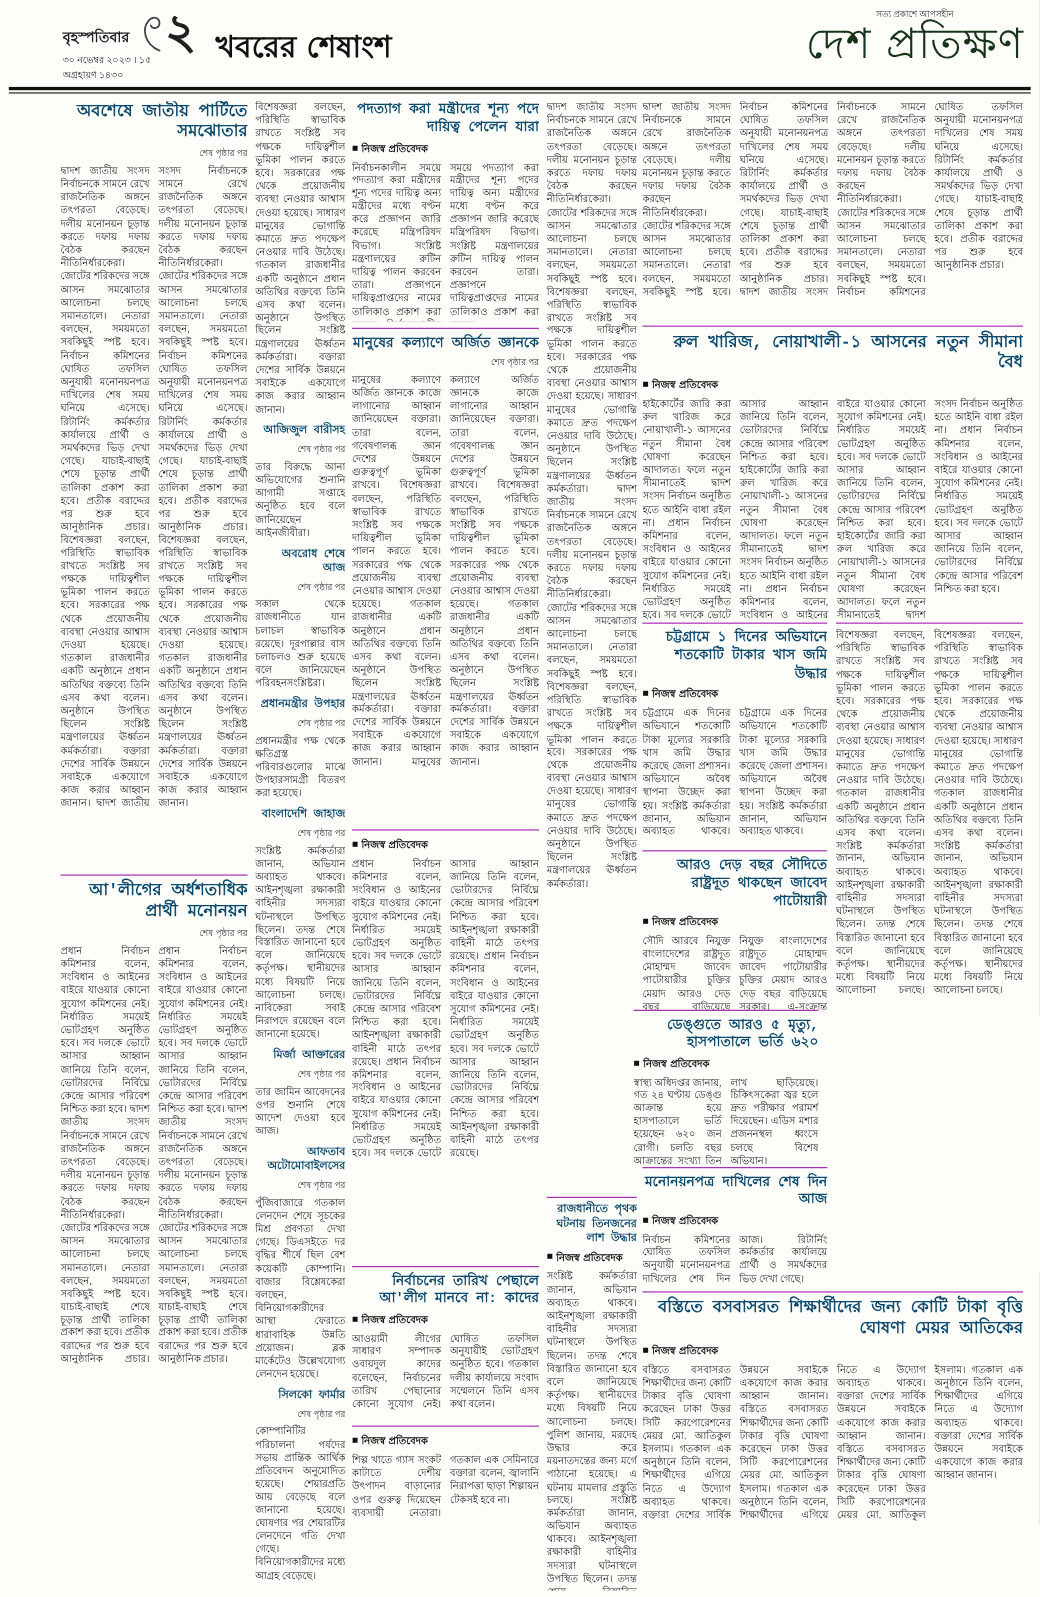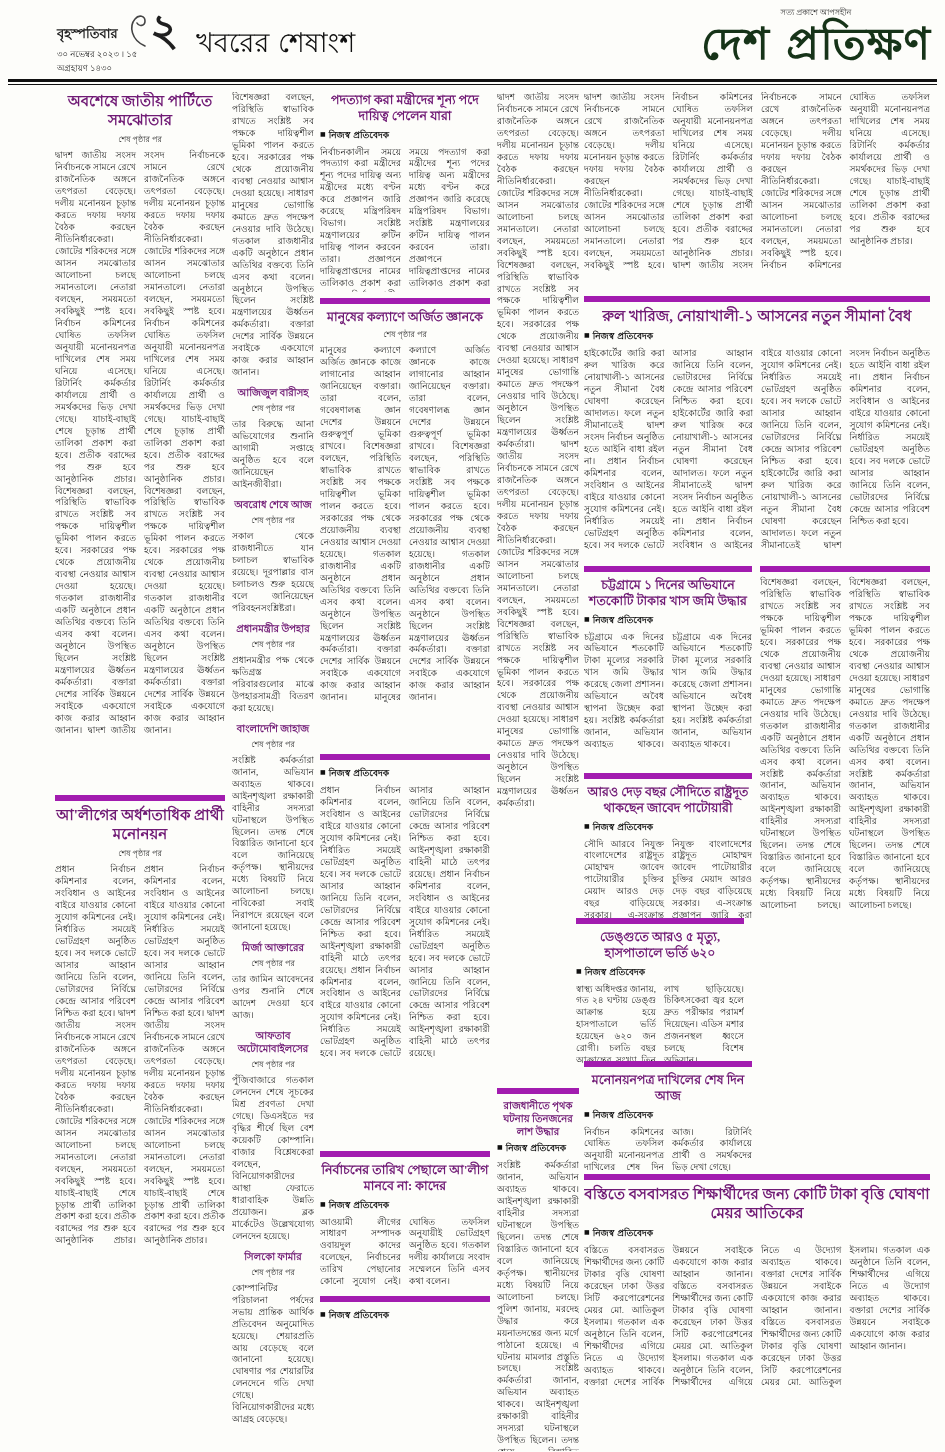--- a/index.html
+++ b/index.html
@@ -5,38 +5,38 @@
   html,body{margin:0;padding:0;background:#d8d8d4;}
   .page{position:relative;width:945px;height:1452px;background:#fdfdfa;margin:0 auto;
         font-family:"Liberation Serif","DejaVu Sans",serif;color:#1f1f1f;overflow:hidden;}
 
   
   .h-date{position:absolute;left:57px;top:24px;width:110px;}
   .h-weekday{font-weight:700;font-size:13px;font-family:"DejaVu Sans","Liberation Sans",sans-serif;}
   .h-dateline{font-size:8.5px;margin-top:3px;color:#222;}
   .h-page{position:absolute;left:126px;top:8px;display:flex;align-items:flex-start;}
   .h-pagenum{font-size:44px;line-height:1;font-weight:700;font-family:"DejaVu Sans","Liberation Sans",sans-serif;}
-  .h-section{position:absolute;left:196px;top:22px;margin:0;font-size:27px;font-weight:400;
+  .h-section{position:absolute;left:196px;top:22px;margin:0;font-size:27px;font-weight:700;
              font-family:"DejaVu Sans","Liberation Sans",sans-serif;color:#111;}
   .h-mast{position:absolute;right:14px;top:6px;text-align:center;margin-left:42px;}
   .h-tagline{font-size:8px;color:#333;margin-bottom:1px;}
-  .h-masttitle{font-size:44px;line-height:1.1;font-weight:700;color:#163318;
+  .h-masttitle{font-size:38px;line-height:1.1;font-weight:400;color:#163318;
                font-family:"DejaVu Sans","Liberation Sans",sans-serif;letter-spacing:1px;}
   .h-rule{position:absolute;left:8px;right:8px;top:79px;border-top:3px solid #111111;}
   .h-rule2{position:absolute;left:8px;right:8px;top:84px;border-top:1px solid #111111;}
 
   
   .art{position:absolute;overflow:hidden;}
-  .ruled{border-top:6px solid #a21caf;padding-top:5px;}
-  .hl{font-family:Liberation Serif, serif;font-weight:700;text-align:center;
-      color:#701a75;margin:0 0 3px;}
+  .ruled{border-top:1px solid #a21caf;padding-top:5px;}
+  .hl{font-family:Liberation Mono, monospace;font-weight:700;text-align:right;
+      color:#0c4a6e;margin:0 0 3px;}
   .hl-15{font-size:15px;line-height:1.28;}
   .hl-13{font-size:12.5px;line-height:1.3;}
   .hl-11{font-size:10px;line-height:1.3;}
-  .cont{font-size:8px;text-align:center;color:#333;margin:0 0 4px;}
+  .cont{font-size:8px;text-align:right;color:#333;margin:0 0 4px;}
   .byline{font-size:9px;font-weight:700;color:#111;margin:1px 0 4px;
           font-family:"DejaVu Sans","Liberation Sans",sans-serif;}
   .byline .b{font-size:6px;vertical-align:2px;margin-right:3px;}
   .bd{font-size:9px;line-height:1.33;text-align:justify;color:#1f1f1f;}
   .c2{column-count:2;column-gap:8px;}
   .c4{column-count:4;column-gap:8px;}
   .short{margin:7px 0 4px;}
   .short .bd{margin-top:2px;}
   .orn{display:block;margin:4px 2px 0 0;}
 </style>
@@ -136,20 +136,21 @@
   </section>
 
   <section class="art ruled" style="left:320px;top:1151px;width:170px;height:139px;">
     <h2 class="hl hl-13">নির্বাচনের তারিখ পেছালে আ'লীগ মানবে না: কাদের</h2>
     <div class="byline"><span class="b">■</span><span>নিজস্ব প্রতিবেদক</span></div>
     <div class="bd c2">আওয়ামী লীগের সাধারণ সম্পাদক ওবায়দুল কাদের বলেছেন, নির্বাচনের তারিখ পেছানোর কোনো সুযোগ নেই। ঘোষিত তফসিল অনুযায়ীই ভোটগ্রহণ অনুষ্ঠিত হবে। গতকাল দলীয় কার্যালয়ে সংবাদ সম্মেলনে তিনি এসব কথা বলেন। </div>
   </section>
 
   <section class="art ruled" style="left:320px;top:1296px;width:170px;height:144px;">
     <div class="byline"><span class="b">■</span><span>নিজস্ব প্রতিবেদক</span></div>
+    <div class="bd c2">শিল্প খাতে গ্যাস সংকট কাটাতে দেশীয় উৎপাদন বাড়ানোর ওপর গুরুত্ব দিয়েছেন ব্যবসায়ী নেতারা। গতকাল এক সেমিনারে বক্তারা বলেন, জ্বালানি নিরাপত্তা ছাড়া শিল্পায়ন টেকসই হবে না। </div>
   </section>
 
   <section class="art" style="left:497px;top:92px;width:82px;height:990px;">
     <div class="bd">দ্বাদশ জাতীয় সংসদ নির্বাচনকে সামনে রেখে রাজনৈতিক অঙ্গনে তৎপরতা বেড়েছে। দলীয় মনোনয়ন চূড়ান্ত করতে দফায় দফায় বৈঠক করছেন নীতিনির্ধারকেরা। জোটের শরিকদের সঙ্গে আসন সমঝোতার আলোচনা চলছে সমানতালে। নেতারা বলছেন, সময়মতো সবকিছুই স্পষ্ট হবে। বিশেষজ্ঞরা বলছেন, পরিস্থিতি স্বাভাবিক রাখতে সংশ্লিষ্ট সব পক্ষকে দায়িত্বশীল ভূমিকা পালন করতে হবে। সরকারের পক্ষ থেকে প্রয়োজনীয় ব্যবস্থা নেওয়ার আশ্বাস দেওয়া হয়েছে। সাধারণ মানুষের ভোগান্তি কমাতে দ্রুত পদক্ষেপ নেওয়ার দাবি উঠেছে। অনুষ্ঠানে উপস্থিত ছিলেন সংশ্লিষ্ট মন্ত্রণালয়ের ঊর্ধ্বতন কর্মকর্তারা। দ্বাদশ জাতীয় সংসদ নির্বাচনকে সামনে রেখে রাজনৈতিক অঙ্গনে তৎপরতা বেড়েছে। দলীয় মনোনয়ন চূড়ান্ত করতে দফায় দফায় বৈঠক করছেন নীতিনির্ধারকেরা। জোটের শরিকদের সঙ্গে আসন সমঝোতার আলোচনা চলছে সমানতালে। নেতারা বলছেন, সময়মতো সবকিছুই স্পষ্ট হবে। বিশেষজ্ঞরা বলছেন, পরিস্থিতি স্বাভাবিক রাখতে সংশ্লিষ্ট সব পক্ষকে দায়িত্বশীল ভূমিকা পালন করতে হবে। সরকারের পক্ষ থেকে প্রয়োজনীয় ব্যবস্থা নেওয়ার আশ্বাস দেওয়া হয়েছে। সাধারণ মানুষের ভোগান্তি কমাতে দ্রুত পদক্ষেপ নেওয়ার দাবি উঠেছে। অনুষ্ঠানে উপস্থিত ছিলেন সংশ্লিষ্ট মন্ত্রণালয়ের ঊর্ধ্বতন কর্মকর্তারা। </div>
   </section>
 
   <section class="art ruled" style="left:497px;top:1088px;width:82px;height:352px;">
     <h2 class="hl hl-11">রাজধানীতে পৃথক ঘটনায় তিনজনের লাশ উদ্ধার</h2>
     <div class="byline"><span class="b">■</span><span>নিজস্ব প্রতিবেদক</span></div>
     <div class="bd">সংশ্লিষ্ট কর্মকর্তারা জানান, অভিযান অব্যাহত থাকবে। আইনশৃঙ্খলা রক্ষাকারী বাহিনীর সদস্যরা ঘটনাস্থলে উপস্থিত ছিলেন। তদন্ত শেষে বিস্তারিত জানানো হবে বলে জানিয়েছে কর্তৃপক্ষ। স্থানীয়দের মধ্যে বিষয়টি নিয়ে আলোচনা চলছে। পুলিশ জানায়, মরদেহ উদ্ধার করে ময়নাতদন্তের জন্য মর্গে পাঠানো হয়েছে। এ ঘটনায় মামলার প্রস্তুতি চলছে। সংশ্লিষ্ট কর্মকর্তারা জানান, অভিযান অব্যাহত থাকবে। আইনশৃঙ্খলা রক্ষাকারী বাহিনীর সদস্যরা ঘটনাস্থলে উপস্থিত ছিলেন। তদন্ত শেষে বিস্তারিত জানানো হবে বলে জানিয়েছে কর্তৃপক্ষ। স্থানীয়দের মধ্যে বিষয়টি নিয়ে আলোচনা চলছে। পুলিশ জানায়, মরদেহ উদ্ধার করে ময়নাতদন্তের জন্য মর্গে পাঠানো হয়েছে। এ ঘটনায় মামলার প্রস্তুতি চলছে। </div>

